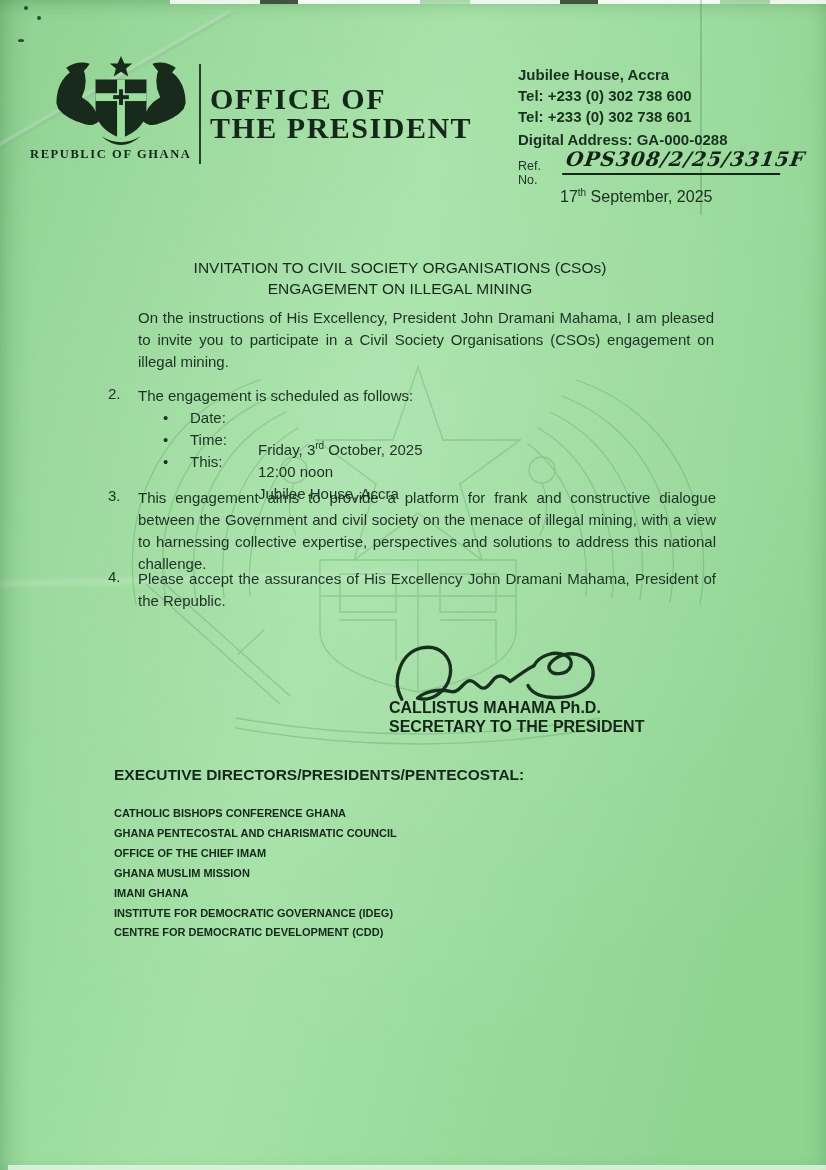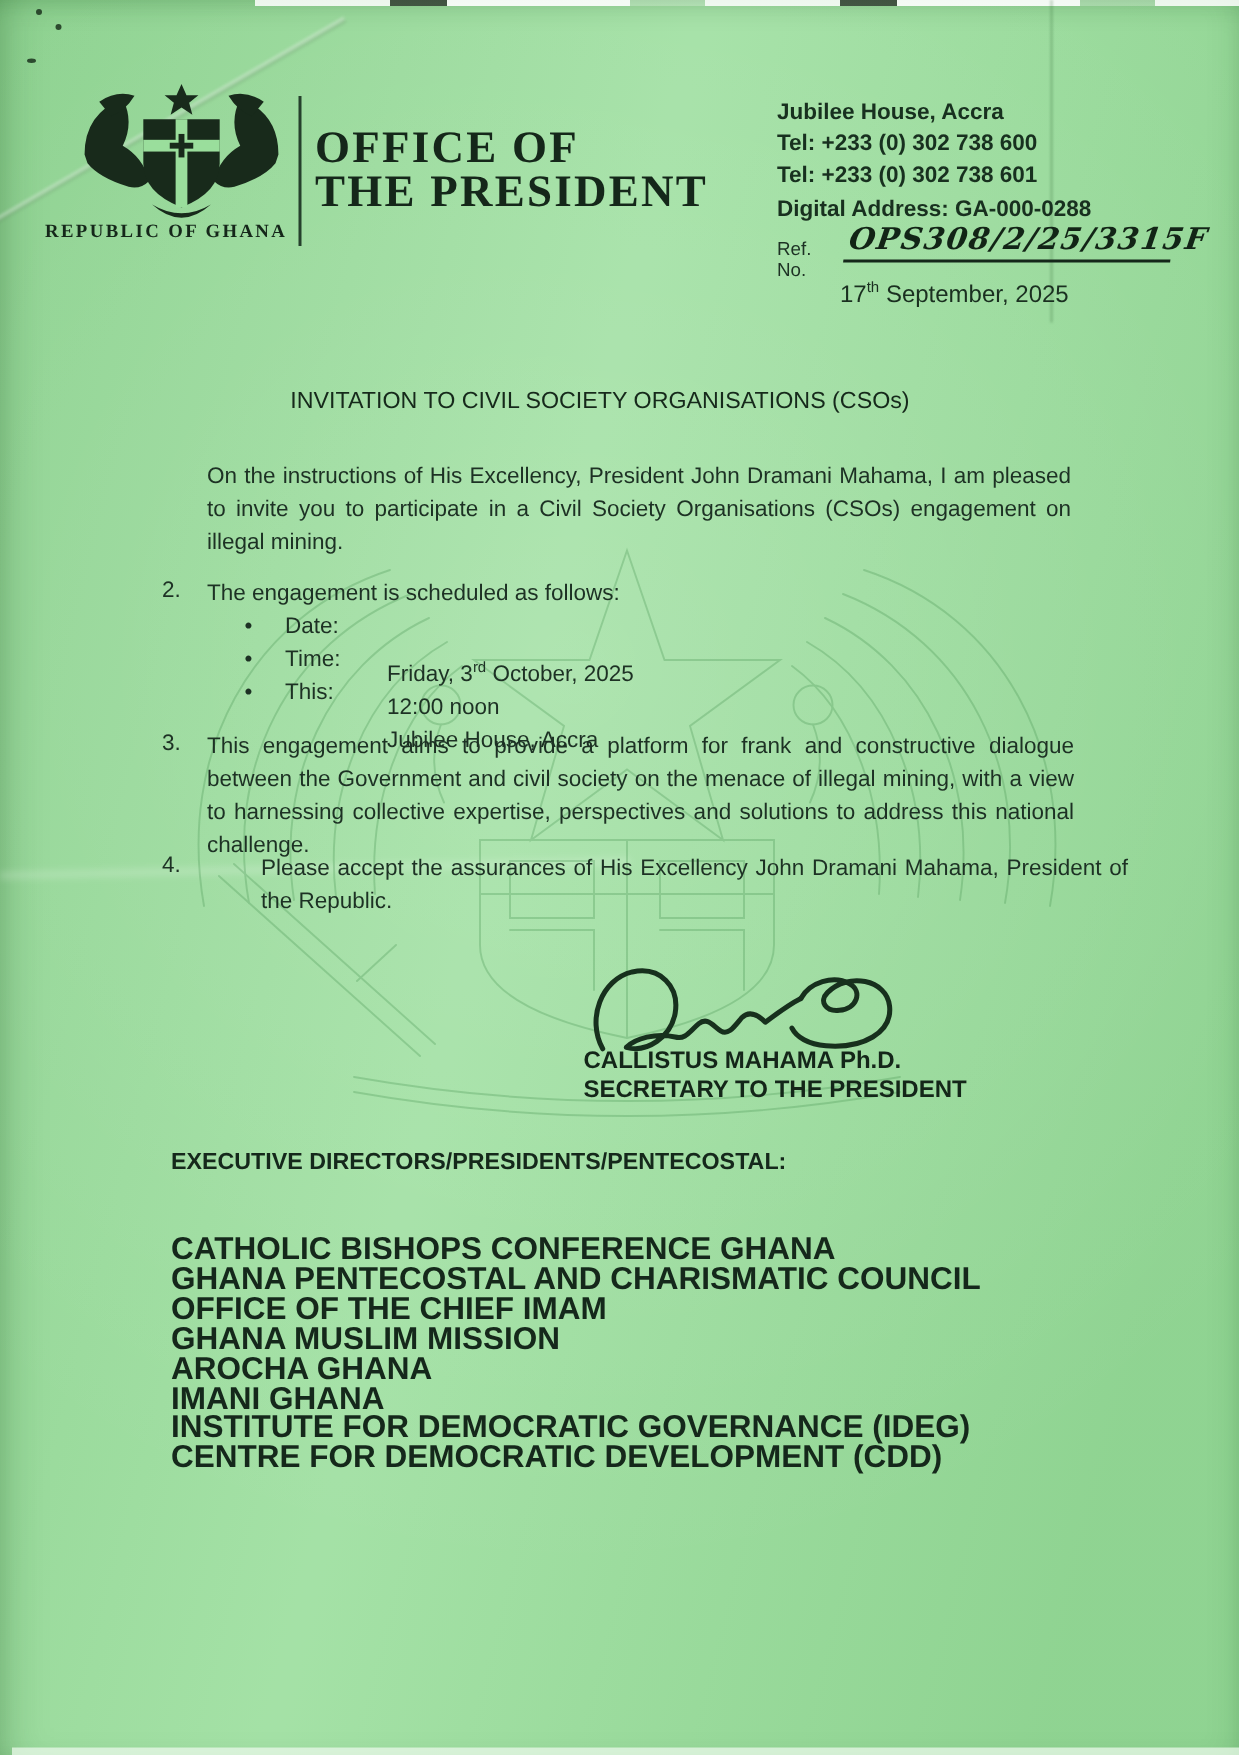--- a/index.html
+++ b/index.html
@@ -57,28 +57,28 @@
   .para{font-size:15px;line-height:22px;text-align:justify;color:#1d3124;}
   .p1{left:138px;top:307px;width:576px;}
   .num{font-size:15px;color:#1d3124;}
   .n2{left:108px;top:385px;} .t2{left:138px;top:385px;width:578px;}
   .sched-row{height:22px;font-size:15px;color:#1d3124;}
   .sr0{left:0;top:409px;} .sr1{left:0;top:431px;} .sr2{left:0;top:453px;}
   .bullet{position:absolute;left:163px;top:0;}
   .slabel{position:absolute;left:190px;top:0;}
   .svalue{position:absolute;left:258px;top:0;white-space:nowrap;margin-top:32px;}
   .n3{left:108px;top:487px;} .t3{left:138px;top:487px;width:578px;}
-  .n4{left:108px;top:568px;} .t4{left:138px;top:568px;width:578px;margin-left:36px;}
+  .n4{left:108px;top:568px;} .t4{left:138px;top:568px;width:578px;}
   
   .sig-svg{left:388px;top:642px;width:276px;height:74px;}
   .sig-name{left:389px;top:699px;font-weight:bold;font-size:16px;color:#142619;white-space:nowrap;}
   .sig-title{left:389px;top:718px;font-weight:bold;font-size:16px;color:#142619;white-space:nowrap;}
   
   .rec-heading{left:114px;top:766px;font-weight:bold;font-size:15.5px;color:#15281b;white-space:nowrap;}
-  .rec-list{left:114px;top:804px;font-weight:bold;font-size:21px;line-height:19.9px;color:#15281b;margin-top:19px;}
+  .rec-list{left:114px;top:804px;font-weight:bold;font-size:11px;line-height:19.9px;color:#15281b;}
   .rec-item{white-space:nowrap;}
 </style>
 </head>
 <body>
 
 <div class="page">
 
   <div class="abs edge-top"></div>
   <div class="abs edge-bottom"></div>
   <div class="abs crease-tl"></div>
@@ -167,20 +167,21 @@
 
   <div class="abs ref-row">
     <span class="ref-label">Ref. No.</span>
     <span class="ref-value">OPS308/2/25/3315F</span>
   </div>
 
   <div class="abs date-line"><span>17</span><sup>th</sup><span> September, 2025</span></div>
 
   <div class="abs title-block">
     <div>INVITATION TO CIVIL SOCIETY ORGANISATIONS (CSOs)</div>
+    <div>ENGAGEMENT ON ILLEGAL MINING</div>
   </div>
 
   <div class="abs para p1">On the instructions of His Excellency, President John Dramani Mahama, I am pleased to invite you to participate in a Civil Society Organisations (CSOs) engagement on illegal mining.</div>
 
   <div class="abs num n2">2.</div>
   <div class="abs para t2">The engagement is scheduled as follows:</div>
 
   <div class="abs sched-row sr0">
     <span class="bullet">•</span>
     <span class="slabel">Date:</span>
@@ -211,19 +212,18 @@
   </svg>
   <div class="abs sig-name">CALLISTUS MAHAMA Ph.D.</div>
   <div class="abs sig-title">SECRETARY TO THE PRESIDENT</div>
 
   <div class="abs rec-heading">EXECUTIVE DIRECTORS/PRESIDENTS/PENTECOSTAL:</div>
   <div class="abs rec-list">
     <div class="rec-item">CATHOLIC BISHOPS CONFERENCE GHANA</div>
     <div class="rec-item">GHANA PENTECOSTAL AND CHARISMATIC COUNCIL</div>
     <div class="rec-item">OFFICE OF THE CHIEF IMAM</div>
     <div class="rec-item">GHANA MUSLIM MISSION</div>
-    <div class="rec-item">AROCHA GHANA</div>
     <div class="rec-item">IMANI GHANA</div>
     <div class="rec-item">INSTITUTE FOR DEMOCRATIC GOVERNANCE (IDEG)</div>
     <div class="rec-item">CENTRE FOR DEMOCRATIC DEVELOPMENT (CDD)</div>
   </div>
 
 </div>
 
 </body></html>

